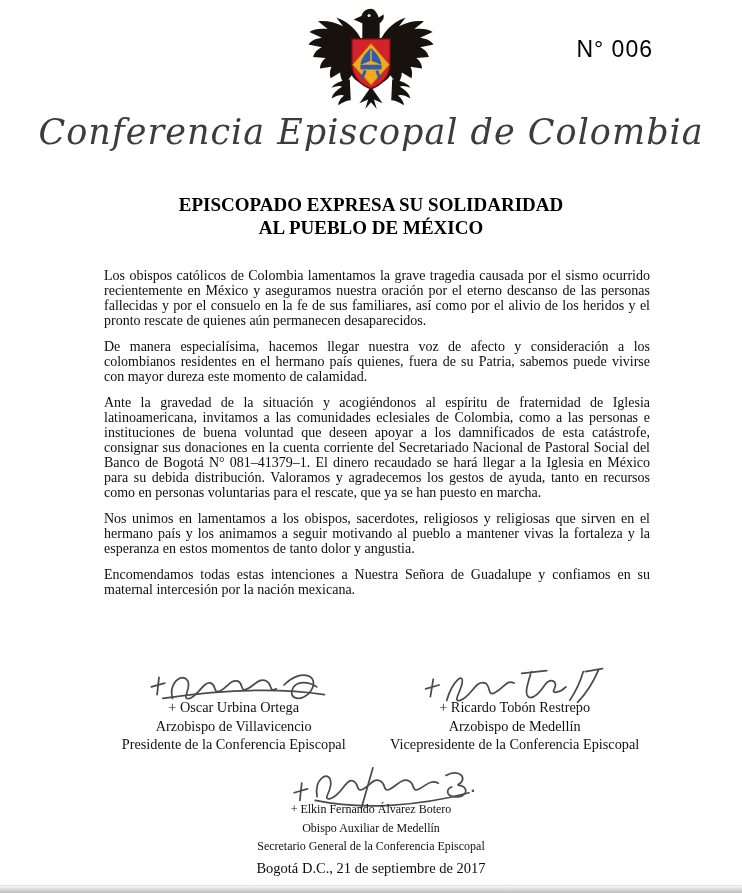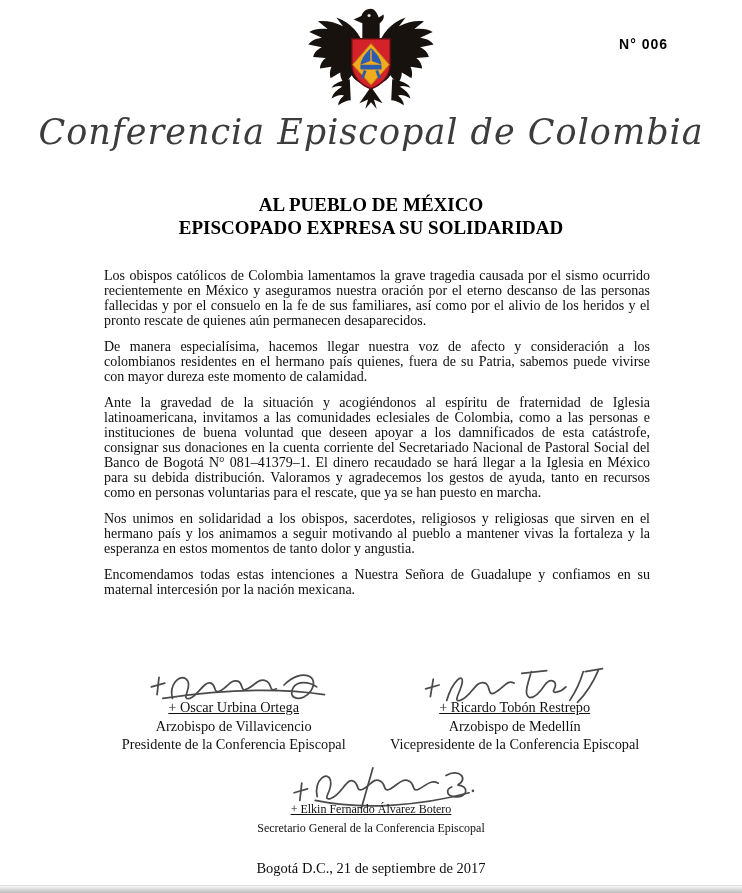--- a/index.html
+++ b/index.html
@@ -11,23 +11,23 @@
     background:#ffffff;
     overflow:hidden;
     font-family:"Liberation Serif", serif;
     color:#111111;
   }
   .crest {
     position:absolute; top:4px; left:303px;
     width:136px; height:106px;
   }
   .doc-number {
-    position:absolute; top:36px; right:74px;
+    position:absolute; top:36px; right:89px;
     font-family:"Liberation Sans", sans-serif;
-    font-weight:bold; font-size:14px; letter-spacing:1px;
+    font-weight:normal; font-size:23px; letter-spacing:1px;
     color:#000;
   }
   .org-script {
     position:absolute; top:112px; left:0; width:100%;
     text-align:center;
     font-family:"DejaVu Serif", serif;
     font-style:italic;
     font-size:35px;
     letter-spacing:1px;
     color:#3c3c3c;
@@ -59,21 +59,21 @@
   }
   .dateline {
     position:absolute; top:860px; left:0; width:100%;
     text-align:center; font-size:14.5px; color:#0d0d0d;
   }
   .bottom-bar {
     position:absolute; bottom:0; left:0; width:100%; height:8px;
     background:linear-gradient(#f7f7f7, #bdbdbd);
     border-top:1px solid #e2e2e2;
   }
-  .sig-name { white-space:nowrap;text-decoration:underline; }
+  .sig-name { white-space:nowrap; }
 </style>
 </head>
 <body>
 
 <div class="page">
 
   <svg class="crest" viewBox="0 0 140 110" aria-hidden="true">
     <g fill="#18120e">
 
       <path d="M64 46 C58 30 50 20 34 14 l7 9 c-9 -4 -17 -6 -26 -5 l10 8 c-8 -1 -14 0 -19 3 l13 6 c-7 1 -11 3 -14 7 l14 3 c-6 3 -8 6 -9 10 l13 1 c-4 3 -6 7 -6 11 l12 -2 c-2 4 -2 8 -1 12 l10 -6 c0 5 2 9 5 12 l7 -9 c2 4 5 6 9 8 z"></path>
@@ -100,29 +100,29 @@
     <rect x="59" y="63" width="22" height="5" rx="1" fill="#2f5cae"></rect>
     <path d="M64 69 l-3 8 M76 69 l3 8" fill="none" stroke-width="3" stroke="#2f5cae"></path>
     <path d="M70 48 L70 61" fill="none" stroke-width="1.5" stroke="#f0ac1c"></path>
   </svg>
 
   <div class="doc-number">N° 006</div>
 
   <div class="org-script">Conferencia Episcopal de Colombia</div>
 
   <div class="title">
+    <div>EPISCOPADO EXPRESA SU SOLIDARIDAD</div>
     <div>AL PUEBLO DE MÉXICO</div>
-    <div>EPISCOPADO EXPRESA SU SOLIDARIDAD</div>
   </div>
 
   <div class="body-text">
     <p>Los obispos católicos de Colombia lamentamos la grave tragedia causada por el sismo ocurrido recientemente en México y aseguramos nuestra oración por el eterno descanso de las personas fallecidas y por el consuelo en la fe de sus familiares, así como por el alivio de los heridos y el pronto rescate de quienes aún permanecen desaparecidos.</p>
     <p>De manera especialísima, hacemos llegar nuestra voz de afecto y consideración a los colombianos residentes en el hermano país quienes, fuera de su Patria, sabemos puede vivirse con mayor dureza este momento de calamidad.</p>
     <p>Ante la gravedad de la situación y acogiéndonos al espíritu de fraternidad de Iglesia latinoamericana, invitamos a las comunidades eclesiales de Colombia, como a las personas e instituciones de buena voluntad que deseen apoyar a los damnificados de esta catástrofe, consignar sus donaciones en la cuenta corriente del Secretariado Nacional de Pastoral Social del Banco de Bogotá N° 081–41379–1.  El dinero recaudado se hará llegar a la Iglesia en México para su debida distribución. Valoramos y agradecemos los gestos de ayuda, tanto en recursos como en personas voluntarias para el rescate, que ya se han puesto en marcha.</p>
-    <p>Nos unimos en solidaridad a los obispos, sacerdotes, religiosos y religiosas que sirven en el hermano país y los animamos a seguir motivando al pueblo a mantener vivas la fortaleza y la esperanza en estos momentos de tanto dolor y angustia.</p>
+    <p>Nos unimos en lamentamos a los obispos, sacerdotes, religiosos y religiosas que sirven en el hermano país y los animamos a seguir motivando al pueblo a mantener vivas la fortaleza y la esperanza en estos momentos de tanto dolor y angustia.</p>
     <p>Encomendamos todas estas intenciones a Nuestra Señora de Guadalupe y confiamos en su maternal intercesión por la nación mexicana.</p>
   </div>
 
   <div class="sig-row">
 
     <div class="sig-block sig-left">
       <svg class="sig-script" width="200" height="50" viewBox="0 0 200 52" aria-hidden="true">
         <g fill="none" stroke-linecap="round" stroke-width="1.8" stroke="#4a4a4a">
           <path d="M14 28 l14 -4 M22 18 l-2 18"></path>
           <path d="M36 40 C32 24 46 12 52 22 C56 30 44 42 54 40 C64 36 68 22 76 24 C82 26 78 36 86 32 C94 28 96 20 104 22 C110 24 106 34 114 30 C122 26 126 18 134 22 C140 25 136 34 144 30"></path>
@@ -156,20 +156,21 @@
       <g fill="none" stroke-linecap="round" stroke-width="1.8" stroke="#4a4a4a">
         <path d="M30 32 l14 -4 M38 22 l-2 18"></path>
         <path d="M54 36 C50 18 66 8 68 20 C70 30 58 40 68 38 C80 34 84 16 92 20 C98 23 94 32 102 28 C110 24 112 16 120 20 C126 23 122 32 130 28 C138 24 142 16 150 20 C156 23 152 32 160 28 C168 24 172 18 180 22"></path>
         <path d="M188 14 C202 6 212 18 200 24 C212 24 212 38 196 36 C188 35 188 28 194 26"></path>
         <path d="M112 6 L100 48"></path>
         <path d="M52 40 C100 50 160 46 212 32"></path>
         <circle cx="216" cy="30" r="1.4" fill="#4a4a4a" stroke="none"></circle>
       </g>
     </svg>
     <div class="sig-name">+ Elkin Fernando Álvarez Botero</div>
+    <div>Obispo Auxiliar de Medellín</div>
     <div>Secretario General de la Conferencia Episcopal</div>
   </div>
 
   <div class="dateline">Bogotá D.C., 21 de septiembre de 2017</div>
 
   <div class="bottom-bar"></div>
 
 </div>
 
 </body></html>

